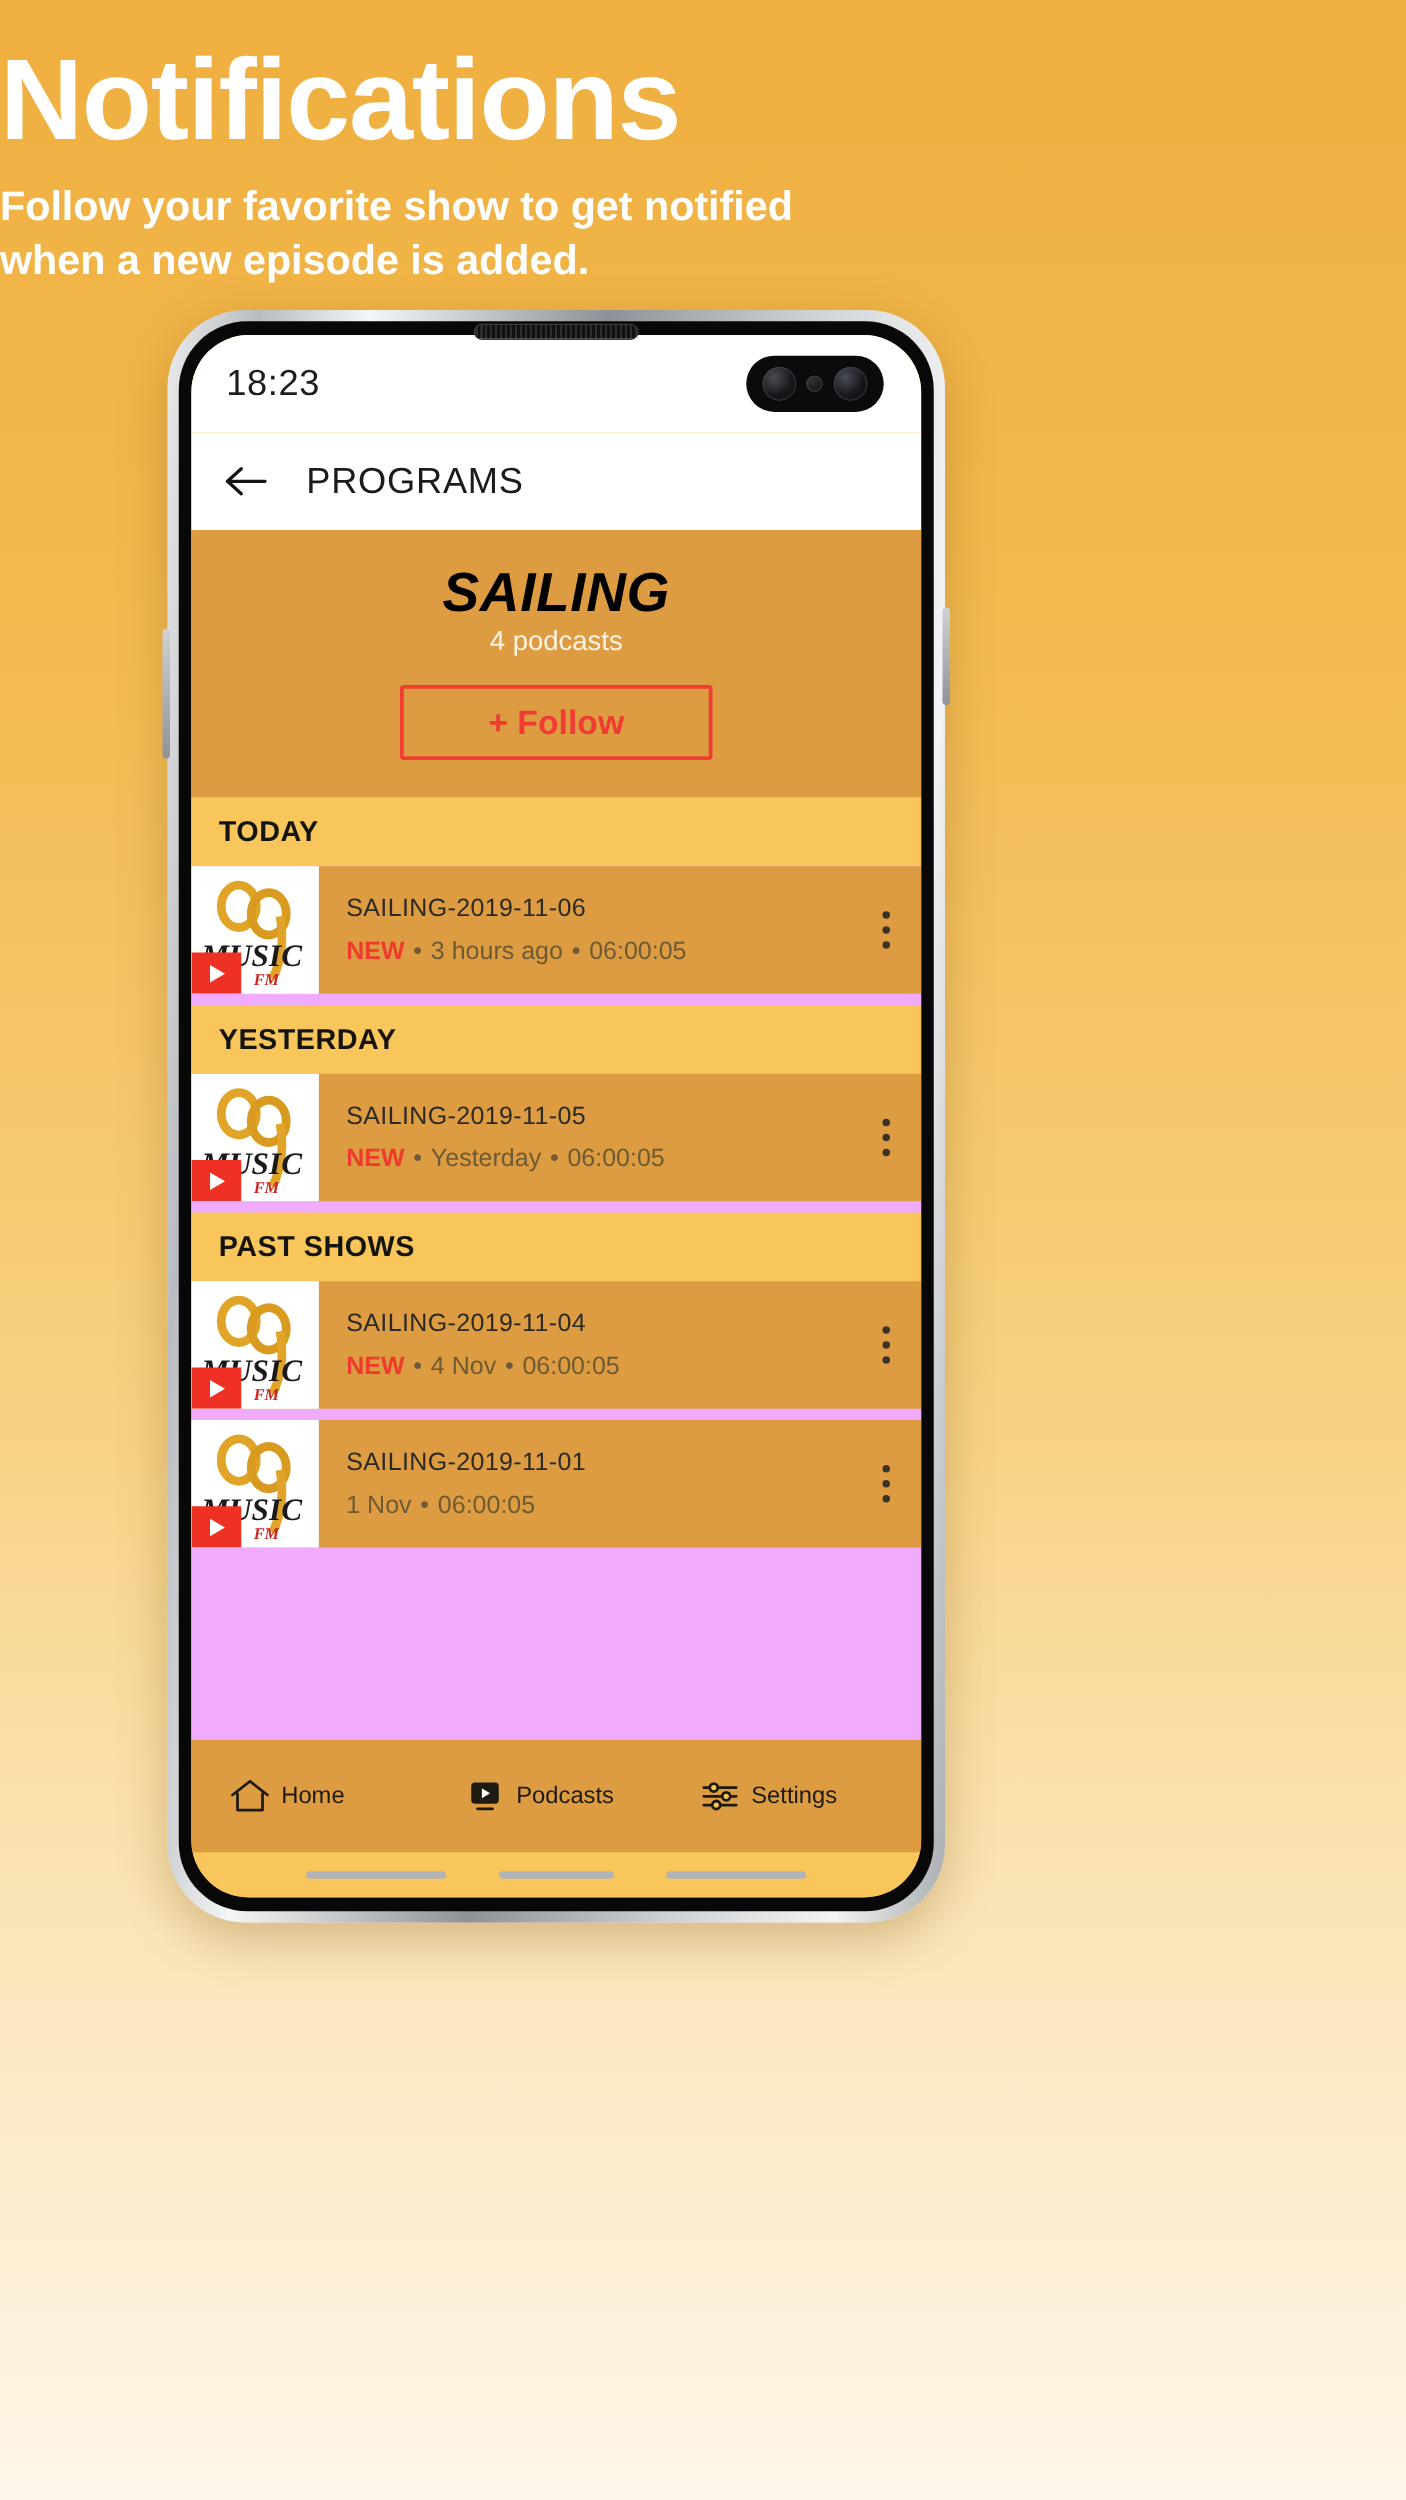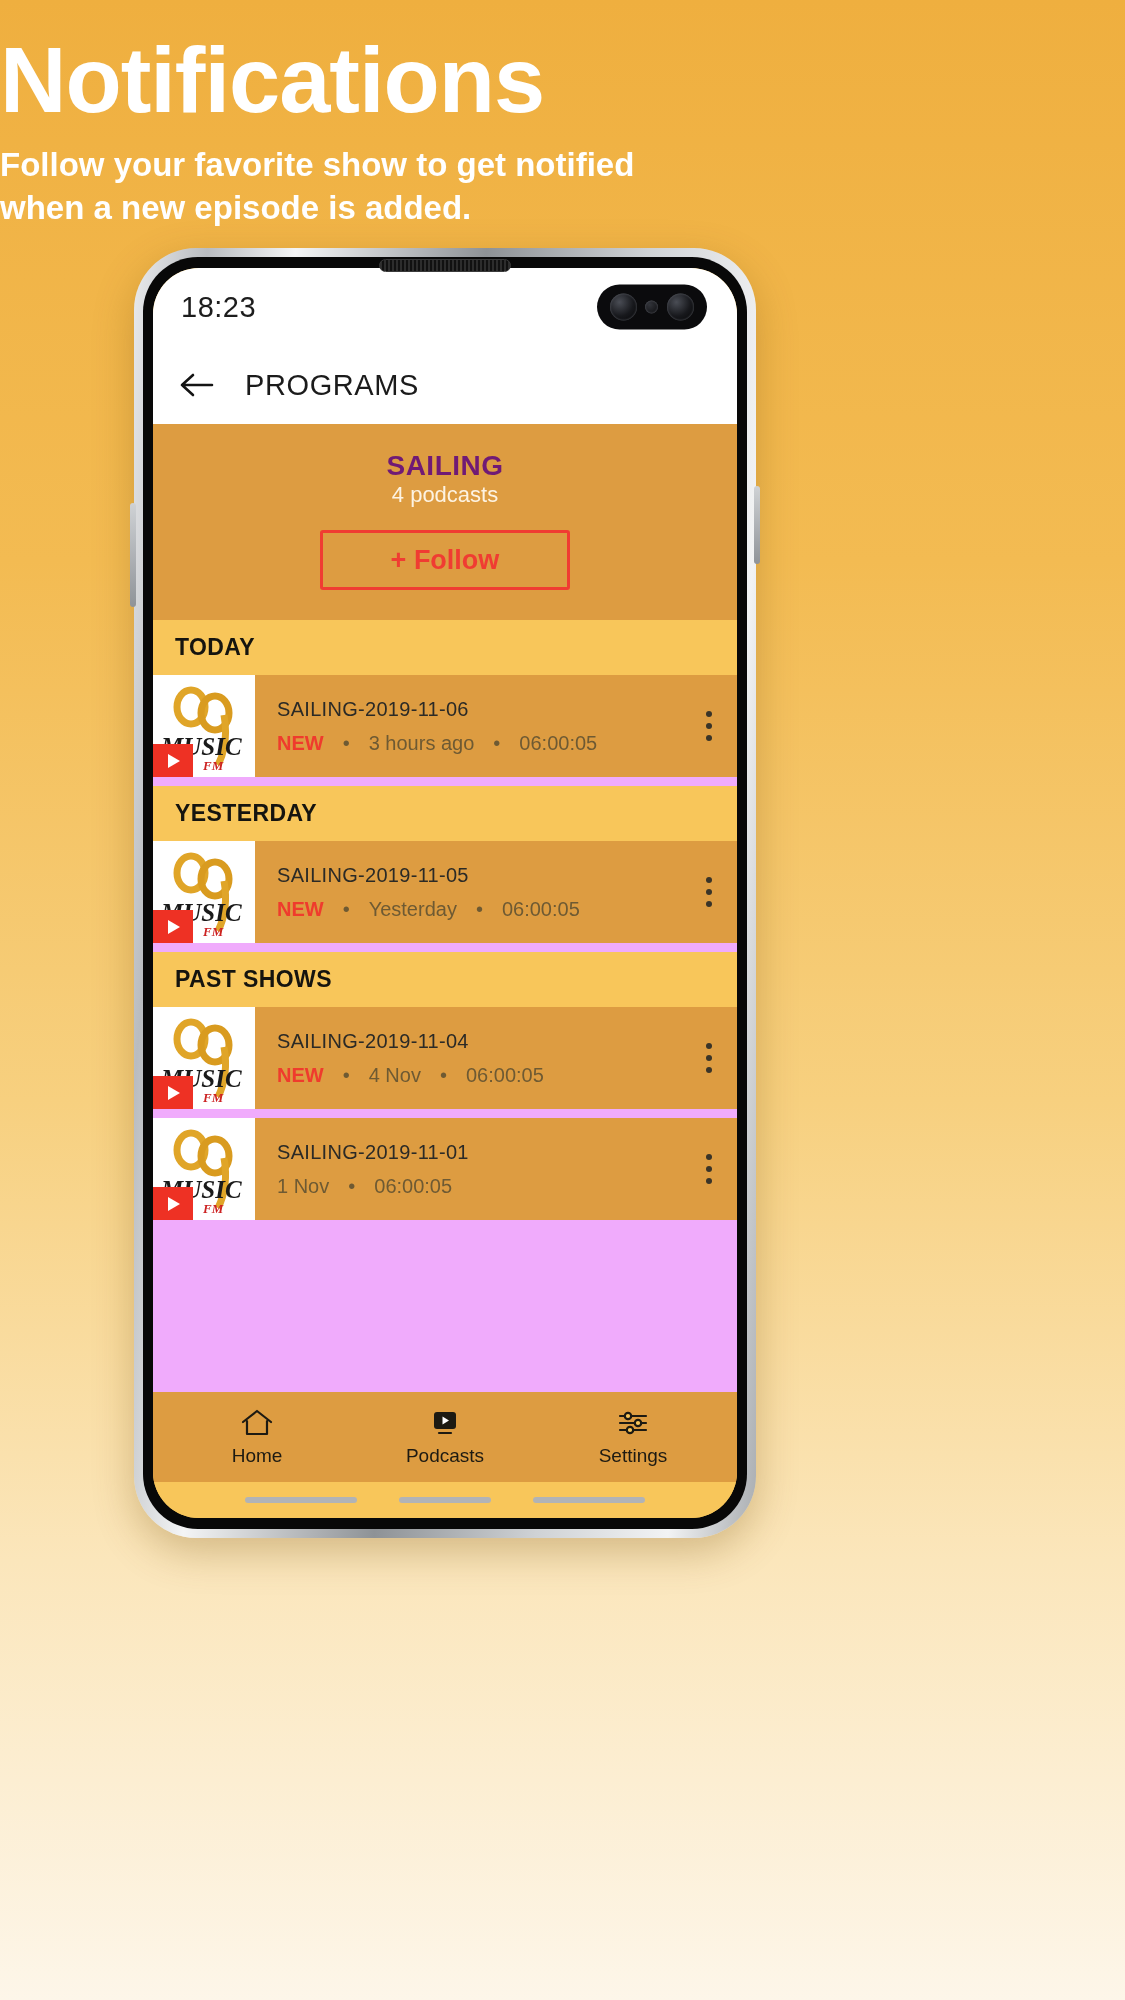--- a/index.html
+++ b/index.html
@@ -84,21 +84,21 @@
     padding:0 26px; flex:0 0 auto; gap:30px;
   }
   .back-arrow { width:36px; height:30px; display:block; }
   .appbar-title { font-size:29px; color:#1b1b1b; letter-spacing:.6px; }
 
   
   .hero {
     background:#dd9c41; padding:26px 0 30px; text-align:center; flex:0 0 auto;
   }
   .hero-title {
-    font-size:28px; font-weight:700; color:#701a75; letter-spacing:.5px;
+    font-size:44px; font-weight:700; color:#000000; letter-spacing:.5px;font-style:italic;
   }
   .hero-count { margin-top:0; font-size:22px; color:#fdf3e2; }
   .follow-btn {
     margin:22px auto 0; width:250px; height:60px;
     border:3px solid #f03c32; border-radius:3px;
     display:flex; align-items:center; justify-content:center;
     color:#f03c32; font-size:27px; font-weight:700;
     background:transparent; cursor:pointer;
   }
 
@@ -126,37 +126,37 @@
     content:""; width:0; height:0;
     border-left:12px solid #ffffff;
     border-top:7px solid transparent; border-bottom:7px solid transparent;
     margin-left:2px;
   }
   .row-text { flex:1 1 auto; padding-left:22px; padding-right:10px; min-width:0; }
   .row-title {
     font-size:20px; color:#2b2a26; letter-spacing:.3px;
     white-space:nowrap; overflow:hidden; text-overflow:ellipsis;
   }
-  .row-meta { margin-top:11px; font-size:20px; color:#6e5a33; display:flex; align-items:center; gap:19px; }
+  .row-meta { margin-top:11px; font-size:20px; color:#6e5a33; display:flex; align-items:center; gap:7px; }
   .badge-new { color:#ef3b2d; font-weight:700; }
   .dot { color:#6e5a33; }
   .kebab {
     width:56px; flex:0 0 auto; height:100%;
     display:flex; flex-direction:column; align-items:center; justify-content:center;
     gap:6px; cursor:pointer;
   }
   .kebab i { width:6px; height:6px; border-radius:50%; background:#3a3428; display:block; }
 
   
   .bottomnav {
     height:90px; background:#dd9c41; display:flex; flex:0 0 auto;
     align-items:center; justify-content:space-around; padding:0 10px;
   }
   .navitem {
-    display:flex; flex-direction:column; align-items:center; gap:7px;
+    display:flex; flex-direction:row; align-items:center; gap:7px;
     cursor:pointer; width:150px;
   }
   .navitem .nav-label { font-size:19px; color:#1d1a12; }
   .nav-ico { width:36px; height:30px; display:block; }
 
   
   .gesturebar {
     height:36px; background:#f8c65a; display:flex; flex:0 0 auto;
     align-items:center; justify-content:center; gap:42px;
   }

